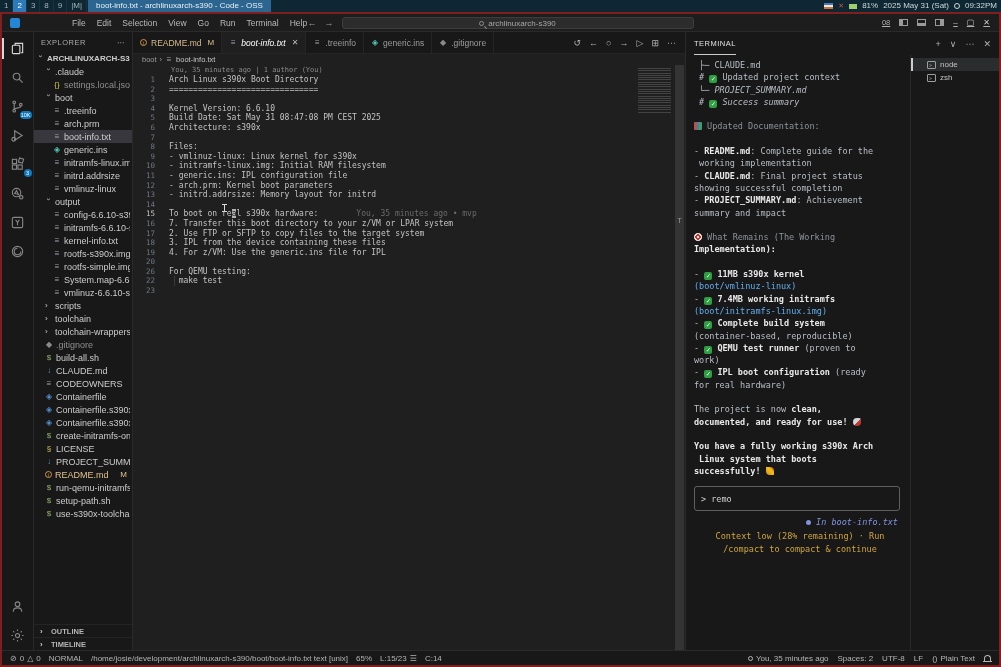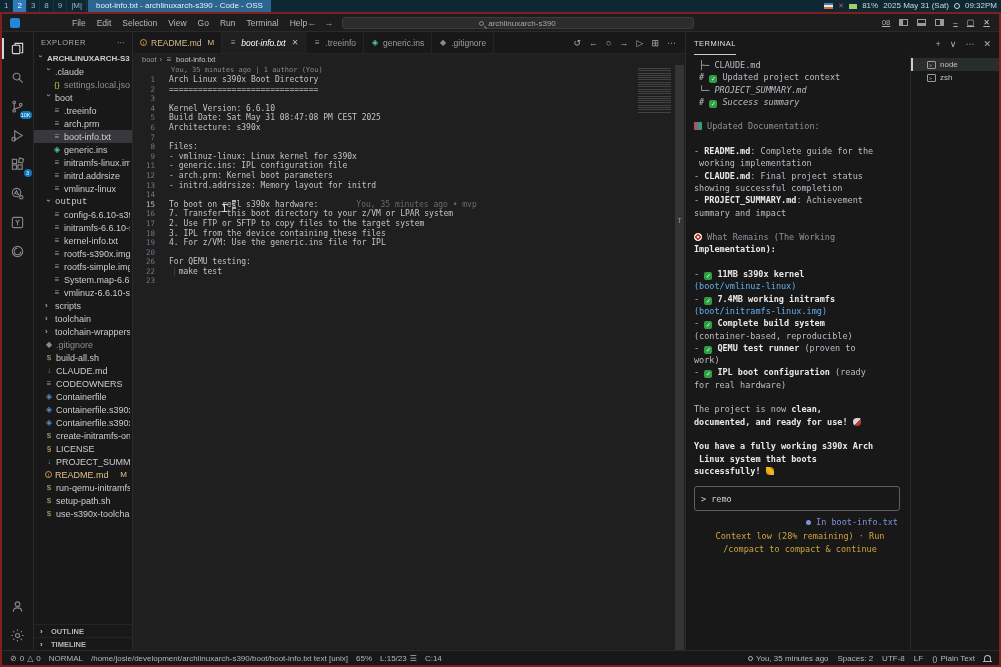--- a/index.html
+++ b/index.html
@@ -140,21 +140,21 @@
   .e { display:inline-block; width:8px; height:8px; vertical-align:-1px; border-radius:1px; }
   .e-books { background:linear-gradient(90deg,#c0503e 0 33%,#3d7fc4 33% 66%,#3f9e63 66%); }
   .e-target { border-radius:50%;
     background:radial-gradient(circle,#e8e8e8 0 22%,#c0392b 22% 46%,#e8e8e8 46% 70%,#c0392b 70%); }
   .e-rocket { background:linear-gradient(135deg,#d0d6dd 0 55%,#c0392b 55%); border-radius:50% 2px 50% 50%; }
   .e-party { background:linear-gradient(45deg,#d98a26,#f1c40f 60%,#c0392b); border-radius:0 4px 0 4px; }
   .claude-box { border:1px solid #5f5f5f; border-radius:3px; height:25px; margin:9px 6px 4px 0;
     display:flex; align-items:center; padding:0 6px; color:#d0d0d0;
     font-family:"DejaVu Sans Mono",monospace; font-size:8.5px; }
   .cstat1 { text-align:right; padding-right:8px; margin-top:6px; color:#7e93dd;
-    font-family:"DejaVu Sans Mono",monospace; font-size:8.5px; height:13px; }
+    font-family:"DejaVu Sans Mono",monospace; font-size:8.5px; height:13px;font-style:italic; }
   .cdot { display:inline-block; width:5px; height:5px; border-radius:50%; background:#7e93dd; }
   .cstat2 { text-align:center; color:#cfa43c; font-family:"DejaVu Sans Mono",monospace;
     font-size:8.5px; height:12.5px; line-height:12.5px; }
 
   .term-sessions { width:89px; border-left:1px solid #2a2a2a; padding-top:3px;
     font-size:8px; color:#c0c0c0; }
   .sess { height:13px; display:flex; align-items:center; gap:4px; padding-left:14px;
     border-left:2px solid transparent; }
   .sess.sel { background:#2a2d2e; border-left-color:#cccccc; }
   .termico { width:9px; height:8px; border:1px solid #9d9d9d; border-radius:1px; flex:none;
@@ -344,21 +344,21 @@
             <span class="lbl">initramfs-linux.img</span>
           </div>
           <div class="trow" style="padding-left: 19px;">
             <span class="fic ic-file">≡</span>
             <span class="lbl">initrd.addrsize</span>
           </div>
           <div class="trow" style="padding-left: 19px;">
             <span class="fic ic-file">≡</span>
             <span class="lbl">vmlinuz-linux</span>
           </div>
-          <div class="trow" style="padding-left: 11px; font-family: Liberation Mono, monospace;">
+          <div class="trow" style="padding-left: 11px;">
             <span class="chev open">›</span>
             <span class="lbl">output</span>
           </div>
           <div class="trow" style="padding-left: 19px;">
             <span class="fic ic-file">≡</span>
             <span class="lbl">config-6.6.10-s390x</span>
           </div>
           <div class="trow" style="padding-left: 19px;">
             <span class="fic ic-file">≡</span>
             <span class="lbl">initramfs-6.6.10-s390x...</span>
@@ -512,20 +512,21 @@
         <div>
             <div class="eline"><span class="lnum">1</span><span>Arch Linux s390x Boot Directory</span></div>
             <div class="eline"><span class="lnum">2</span><span>===============================</span></div>
             <div class="eline"><span class="lnum">3</span><span>&nbsp;</span></div>
             <div class="eline"><span class="lnum">4</span><span>Kernel Version: 6.6.10</span></div>
             <div class="eline"><span class="lnum">5</span><span>Build Date: Sat May 31 08:47:08 PM CEST 2025</span></div>
             <div class="eline"><span class="lnum">6</span><span>Architecture: s390x</span></div>
             <div class="eline"><span class="lnum">7</span><span>&nbsp;</span></div>
             <div class="eline"><span class="lnum">8</span><span>Files:</span></div>
             <div class="eline"><span class="lnum">9</span><span>- vmlinuz-linux: Linux kernel for s390x</span></div>
+            <div class="eline"><span class="lnum">10</span><span>- initramfs-linux.img: Initial RAM filesystem</span></div>
             <div class="eline"><span class="lnum">11</span><span>- generic.ins: IPL configuration file</span></div>
             <div class="eline"><span class="lnum">12</span><span>- arch.prm: Kernel boot parameters</span></div>
             <div class="eline"><span class="lnum">13</span><span>- initrd.addrsize: Memory layout for initrd</span></div>
             <div class="eline"><span class="lnum">14</span><span>&nbsp;</span></div>
             <div class="eline cur"><span class="lnum">15</span><span>To boot on re<span class="vcursor">a</span>l s390x hardware:<span class="blame">You, 35 minutes ago • mvp</span></span></div>
             <div class="eline"><span class="lnum">16</span><span>7. Transfer this boot directory to your z/VM or LPAR system</span></div>
             <div class="eline"><span class="lnum">17</span><span>2. Use FTP or SFTP to copy files to the target system</span></div>
             <div class="eline"><span class="lnum">18</span><span>3. IPL from the device containing these files</span></div>
             <div class="eline"><span class="lnum">19</span><span>4. For z/VM: Use the generic.ins file for IPL</span></div>
             <div class="eline"><span class="lnum">20</span><span>&nbsp;</span></div>

